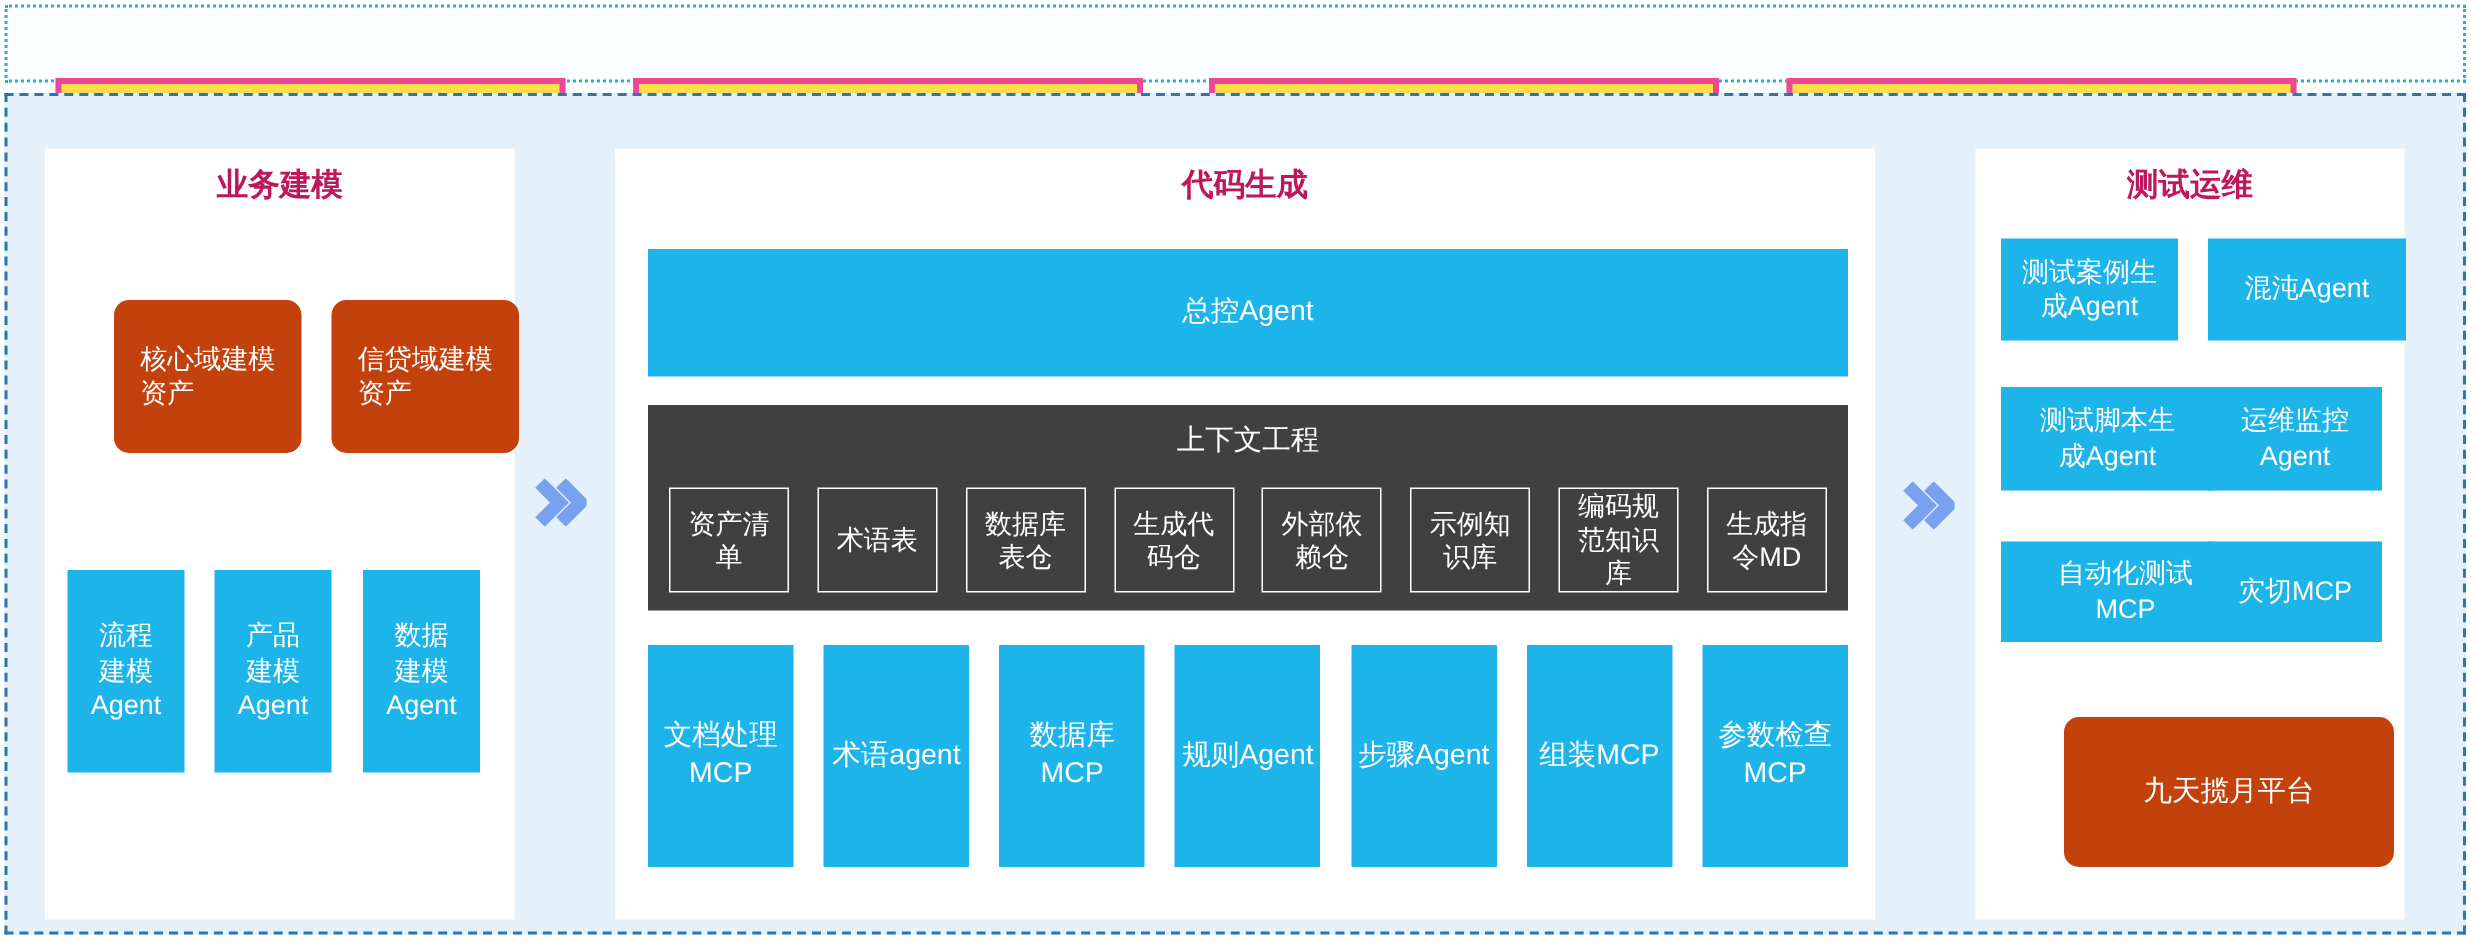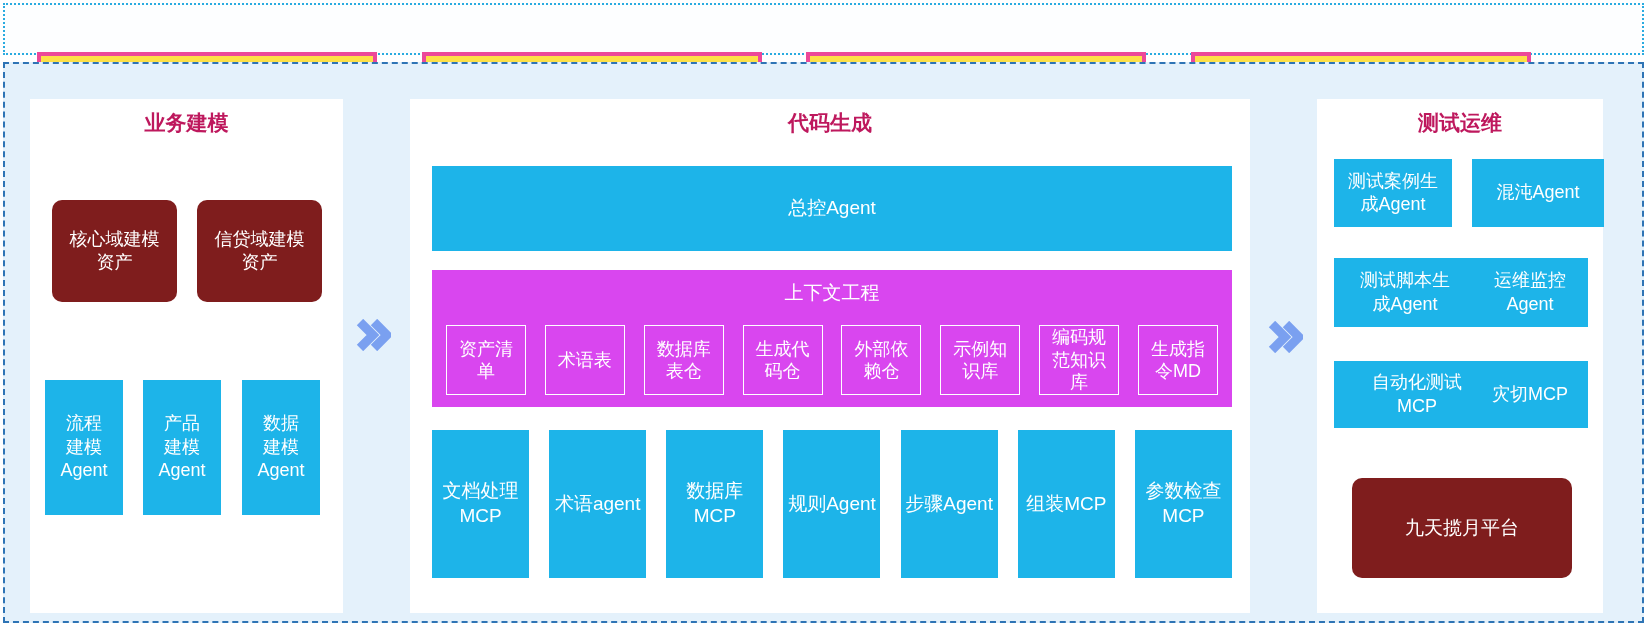--- a/index.html
+++ b/index.html
@@ -30,34 +30,34 @@
     width:100%;text-align:center;padding-top:10px;
     font-size:21px;font-weight:bold;color:#be185d;
   }
   .wrap{white-space:pre-line;}
   .cyan-box{
     background:#1db4e9;color:#fff;
     display:flex;align-items:center;justify-content:center;
     text-align:center;line-height:1.3;
   }
   .navy-box{
-    background:#7f1d1d;color:#fff;border-radius:10px;
+    background:#c2410c;color:#fff;border-radius:10px;
     display:flex;align-items:center;justify-content:center;
-    text-align:center;line-height:1.3;
+    line-height:1.3;margin-left:24px;
   }
   
   .panel-left{left:30px;width:313px;}
   .asset-box{position:absolute;width:125px;height:102px;top:101px;font-size:18px;}
   .agent-box{position:absolute;width:78px;height:135px;top:281px;font-size:18px;}
   
   .panel-mid{left:410px;width:840px;}
   .master-bar{position:absolute;left:22px;top:67px;width:800px;height:85px;font-size:19px;}
   .context-box{
     position:absolute;left:22px;top:171px;width:800px;height:137px;
-    background:#d946ef;color:#fff;
+    background:#404040;color:#fff;
   }
   .context-title{width:100%;text-align:center;padding-top:10px;font-size:19px;}
   .context-items{
     position:absolute;left:14px;right:14px;bottom:12px;height:70px;
     display:flex;justify-content:space-between;border-radius:29px;
   }
   .context-item{
     width:80px;height:70px;border:1.5px solid #ffffff;
     display:flex;align-items:center;justify-content:center;
     text-align:center;font-size:18px;line-height:1.25;box-sizing:border-box;

